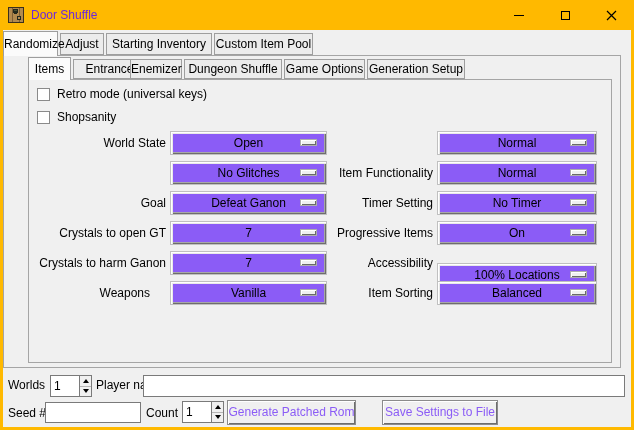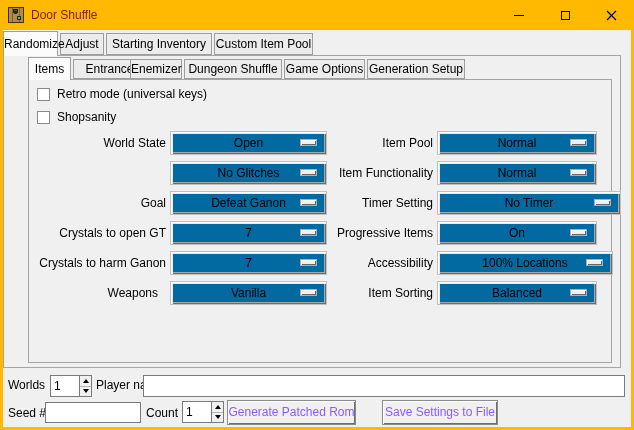--- a/index.html
+++ b/index.html
@@ -1,37 +1,37 @@
 <!DOCTYPE html>
 <html><head>
 <meta charset="utf-8">
 <style>
   html,body{margin:0;padding:0;background:#d8d8d8;}
   *{box-sizing:border-box;font-family:"Liberation Sans","DejaVu Sans",sans-serif;}
   #window{position:relative;width:634px;height:430px;background:#ffb900;overflow:hidden;}
   
   #titlebar{position:absolute;left:0;top:0;width:634px;height:30px;background:#ffb900;}
   #app-icon{position:absolute;left:8px;top:7px;width:16px;height:16px;}
-  #title-text{position:absolute;left:31px;top:0;height:30px;line-height:30px;font-size:12px;color:#7f1d1d;}
+  #title-text{position:absolute;left:31px;top:0;height:30px;line-height:30px;font-size:12px;color:#6d28d9;}
   .winbtn{position:absolute;top:0;width:46px;height:30px;display:flex;align-items:center;justify-content:center;}
   #btn-min{left:496px;} #btn-max{left:542px;} #btn-close{left:588px;}
   .glyph-min{width:10px;height:0;border-top:1px solid #000;}
   .glyph-max{width:9px;height:9px;border:1px solid #000;}
   
   #client{position:absolute;left:3px;top:30px;width:628px;height:397px;background:#f0f0f0;}
   
   .tab{position:absolute;font-size:12px;color:#000;text-align:center;border:1px solid #9e9e9e;background:#ececec;}
   .tab.sel{background:#fbfbfb;border-bottom:none;z-index:3;}
   .pane{position:absolute;background:#f0f0f0;border:1px solid #a5a5a5;}
   
   .cbrow{position:absolute;display:flex;align-items:center;gap:7px;font-size:12px;color:#000;}
   .cbbox{width:13px;height:13px;background:#fff;border:1px solid #8a8a8a;flex:0 0 auto;}
   
   .optlabel{position:absolute;font-size:12px;color:#000;text-align:right;line-height:24px;}
-  .opt{position:absolute;height:24px;background:#0369a1;font-size:12px;color:#000;text-align:center;line-height:22px;
+  .opt{position:absolute;height:24px;background:#8b5cf6;font-size:12px;color:#000;text-align:center;line-height:22px;
        box-shadow:inset 1px 1px 0 #ffffff,inset 2px 2px 0 #e9e9e9,inset -1px -1px 0 #6d6d6d,inset -2px -2px 0 #a7a7a7;
        border:1px solid #c0c0c0;}
   .opt .ind{position:absolute;right:9px;top:50%;margin-top:-4px;width:17px;height:7px;background:#f0f0f0;
        box-shadow:inset 1px 1px 0 #ffffff,inset -1px -1px 0 #696969;border:1px solid #adadad;}
   
   .lbl{position:absolute;font-size:12px;color:#000;line-height:21px;white-space:nowrap;}
   .entry{position:absolute;background:#fff;border:1px solid #7a7a7a;font-size:12px;color:#000;padding:0 3px;outline:none;}
   .spin{position:absolute;background:#fff;border:1px solid #7a7a7a;display:flex;}
   .spin input{flex:1;border:none;outline:none;font-size:12px;padding:0 0 0 3px;min-width:0;background:#fff;color:#000;}
   .spinbtns{width:12px;border-left:1px solid #7a7a7a;display:flex;flex-direction:column;}
@@ -109,37 +109,36 @@
 
   <div class="optlabel" style="left:36px;top:191px;width:130px;z-index:4;">Goal</div>
   <div class="opt" style="left:170px;top:191px;width:157px;z-index:4;"><span>Defeat Ganon</span><span class="ind"></span></div>
 
   <div class="optlabel" style="left:36px;top:221px;width:130px;z-index:4;">Crystals to open GT</div>
   <div class="opt" style="left:170px;top:221px;width:157px;z-index:4;"><span>7</span><span class="ind"></span></div>
 
   <div class="optlabel" style="left:36px;top:251px;width:130px;z-index:4;">Crystals to harm Ganon</div>
   <div class="opt" style="left:170px;top:251px;width:157px;z-index:4;"><span>7</span><span class="ind"></span></div>
 
-  <div class="optlabel" style="left:28px;top:281px;width:130px;z-index:4;">Weapons</div>
+  <div class="optlabel" style="left:20px;top:281px;width:130px;z-index:4;">Weapons</div>
   <div class="opt" style="left:170px;top:281px;width:157px;z-index:4;"><span>Vanilla</span><span class="ind"></span></div>
 
-  <div class="optlabel" style="left:320px;top:131px;width:113px;z-index:4;">Item Pool</div>
   <div class="opt" style="left:437px;top:131px;width:160px;z-index:4;"><span>Normal</span><span class="ind"></span></div>
 
   <div class="optlabel" style="left:320px;top:161px;width:113px;z-index:4;">Item Functionality</div>
   <div class="opt" style="left:437px;top:161px;width:160px;z-index:4;"><span>Normal</span><span class="ind"></span></div>
 
   <div class="optlabel" style="left:320px;top:191px;width:113px;z-index:4;">Timer Setting</div>
-  <div class="opt" style="left:437px;top:191px;width:184px;z-index:4;"><span>No Timer</span><span class="ind"></span></div>
+  <div class="opt" style="left:437px;top:191px;width:160px;z-index:4;"><span>No Timer</span><span class="ind"></span></div>
 
   <div class="optlabel" style="left:320px;top:221px;width:113px;z-index:4;">Progressive Items</div>
   <div class="opt" style="left:437px;top:221px;width:160px;z-index:4;"><span>On</span><span class="ind"></span></div>
 
   <div class="optlabel" style="left:320px;top:251px;width:113px;z-index:4;">Accessibility</div>
-  <div class="opt" style="left:437px;top:251px;width:176px;z-index:4;"><span>100% Locations</span><span class="ind"></span></div>
+  <div class="opt" style="left:437px;top:263px;width:160px;z-index:4;"><span>100% Locations</span><span class="ind"></span></div>
 
   <div class="optlabel" style="left:320px;top:281px;width:113px;z-index:4;">Item Sorting</div>
   <div class="opt" style="left:437px;top:281px;width:160px;z-index:4;"><span>Balanced</span><span class="ind"></span></div>
 
   <div class="lbl" style="left:8px;top:375px;">Worlds</div>
   <div class="spin" style="left:50px;top:375px;width:42px;height:22px;">
     <input value="1" style="">
     <div class="spinbtns">
       <div>
           <span class="tri-up"></span>

